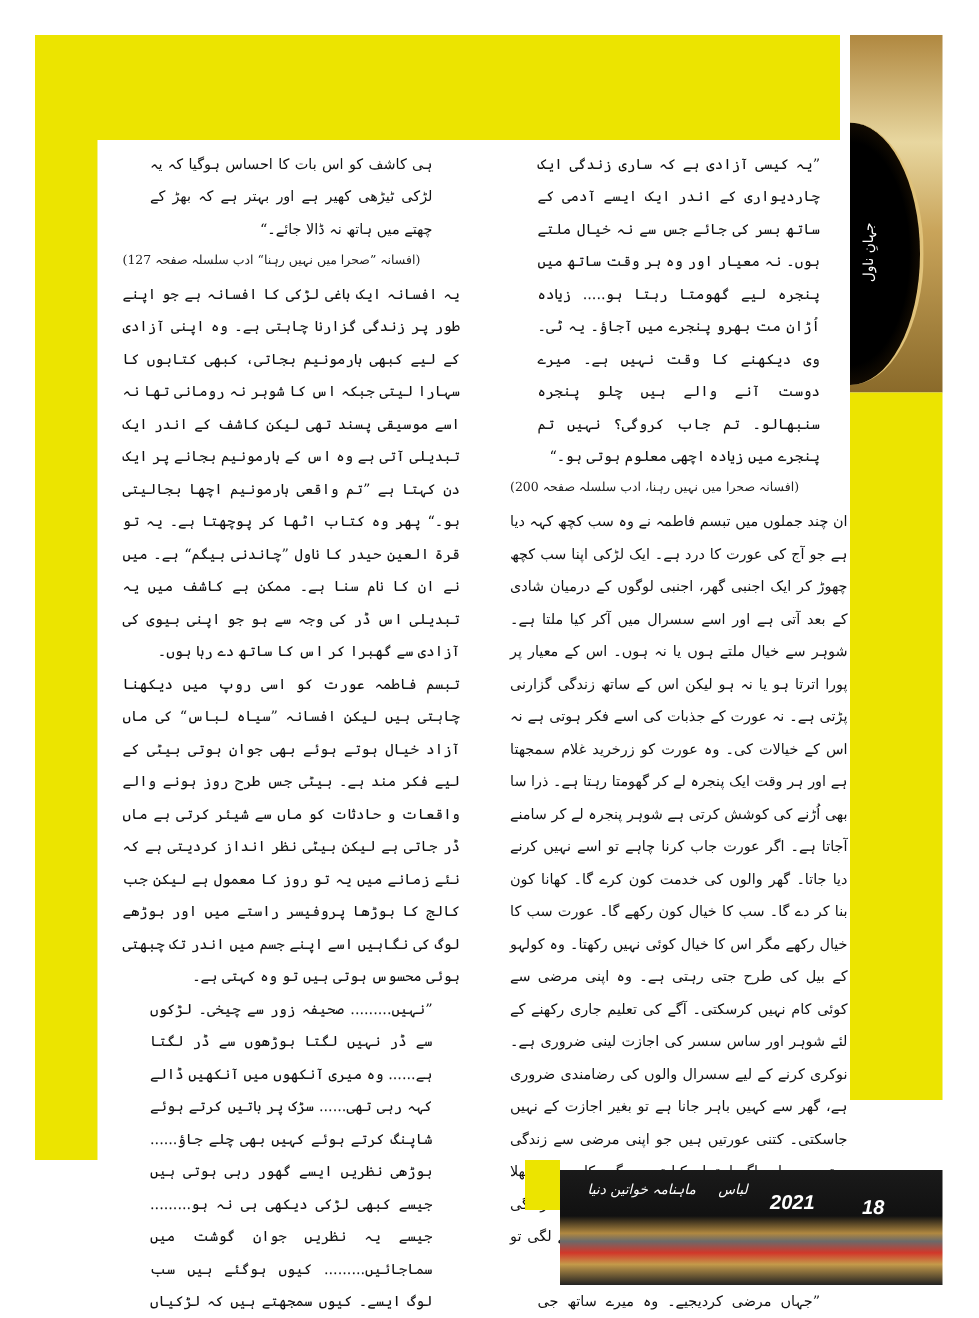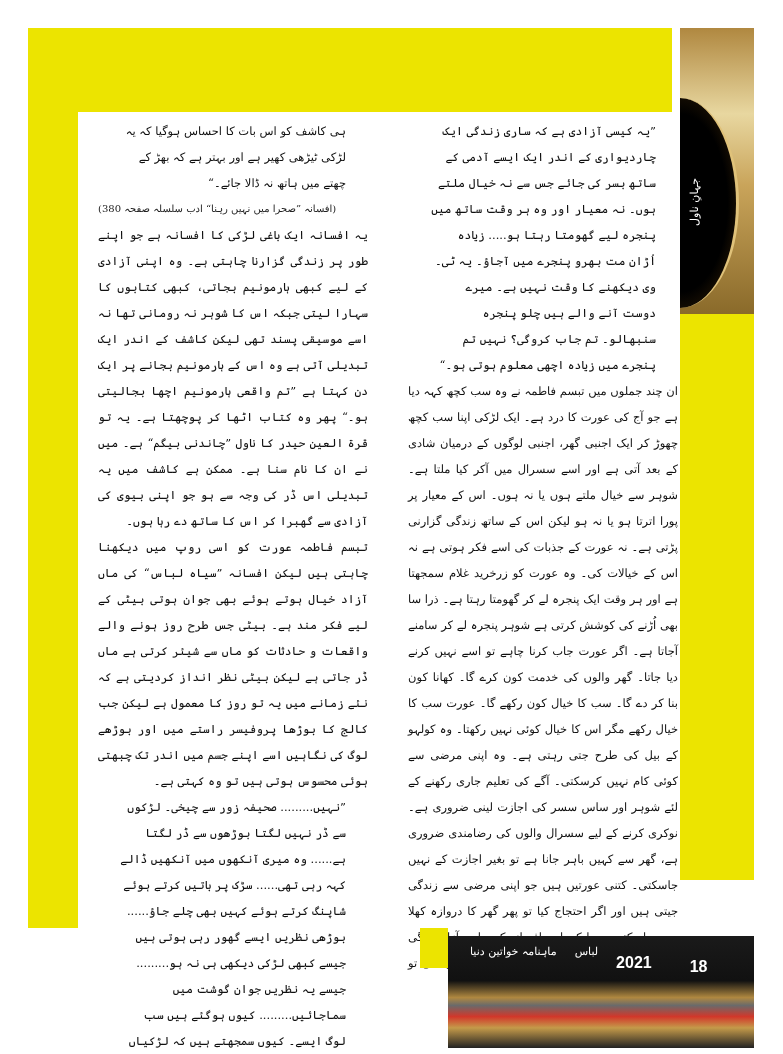--- a/index.html
+++ b/index.html
@@ -13,23 +13,23 @@
     .gold-strip .label { position:absolute; left:8px; top:150px; width:40px; color:#fff; font-size:11px;
       writing-mode:vertical-rl; transform:rotate(180deg); font-family:"DejaVu Serif", serif; }
     .yellow-right { position:absolute; left:680px; top:314px; width:74px; height:566px; background:#ece400; }
     .page { position:absolute; left:78px; top:112px; width:596px; height:822px; background:#ffffff; }
     .col { position:absolute; top:6px; width:270px; direction:rtl; text-align:justify; color:#111;
       font-family:"DejaVu Serif", serif; font-size:11.5px; line-height:26px; }
     .col.right { left:330px; }
     .col.left { left:20px; }
     .col p { margin:0; }
     .col .ref { font-size:10px; color:#222; text-align:left; direction:rtl; }
-    .col .quote { padding:0 22px; text-align:right; }
-    .footer-band { position:absolute; left:448px; top:936px; width:306px; height:112px;
-      background: linear-gradient(180deg,#1a1a1a 0%,#111 40%,#b08840 55%,#6a6a6a 62%,#d2372a 72%,#c49a4a 82%,#222 100%); overflow:hidden; }
+    .col .quote { padding:0 22px; }
+    .footer-band { position:absolute; left:448px; top:936px; width:306px; height:92px;
+      background: linear-gradient(180deg,#1a1a1a 0%,#111 40%,#b08840 55%,#6a6a6a 62%,#d2372a 72%,#c49a4a 82%,#222 100%); overflow:hidden;font-style:italic; }
     .footer-band .bar { position:absolute; left:0; top:0; right:0; height:30px; display:flex; align-items:center; gap:18px; padding:0 22px; direction:ltr; color:#fff; }
     .footer-band .mag { font-family:"DejaVu Serif", serif; font-size:11px; }
     .footer-band .month { font-family:"DejaVu Serif", serif; font-size:11px; }
     .footer-band .year { font-family:"Liberation Sans", sans-serif; font-weight:bold; font-size:16px;margin-top:24px; }
     .footer-band .num { font-family:"Liberation Sans", sans-serif; font-weight:bold; font-size:16px; margin-left:20px;margin-top:32px; }
     .yellow-foot { position:absolute; left:420px; top:928px; width:28px; height:40px; background:#ece400; }
   </style>
 </head>
 <body>
 
@@ -37,27 +37,28 @@
 
 <div class="gold-strip">
   <div class="dark"></div>
   <div class="label">جہانِ ناول</div>
 </div>
 <div class="yellow-right"></div>
 
 <div class="page">
   <div class="col right">
     <p class="quote">”یہ کیسی آزادی ہے کہ ساری زندگی ایک چاردیواری کے اندر ایک ایسے آدمی کے ساتھ بسر کی جائے جس سے نہ خیال ملتے ہوں۔ نہ معیار اور وہ ہر وقت ساتھ میں پنجرہ لیے گھومتا رہتا ہو..... زیادہ اُڑان مت بھرو پنجرے میں آجاؤ۔ یہ ٹی۔ وی دیکھنے کا وقت نہیں ہے۔ میرے دوست آنے والے ہیں چلو پنجرہ سنبھالو۔ تم جاب کروگی؟ نہیں تم پنجرے میں زیادہ اچھی معلوم ہوتی ہو۔“</p>
+    <p class="ref">(افسانہ صحرا میں نہیں رہنا، ادب سلسلہ صفحہ 200)</p>
     <p>ان چند جملوں میں تبسم فاطمہ نے وہ سب کچھ کہہ دیا ہے جو آج کی عورت کا درد ہے۔ ایک لڑکی اپنا سب کچھ چھوڑ کر ایک اجنبی گھر، اجنبی لوگوں کے درمیان شادی کے بعد آتی ہے اور اسے سسرال میں آکر کیا ملتا ہے۔ شوہر سے خیال ملتے ہوں یا نہ ہوں۔ اس کے معیار پر پورا اترتا ہو یا نہ ہو لیکن اس کے ساتھ زندگی گزارنی پڑتی ہے۔ نہ عورت کے جذبات کی اسے فکر ہوتی ہے نہ اس کے خیالات کی۔ وہ عورت کو زرخرید غلام سمجھتا ہے اور ہر وقت ایک پنجرہ لے کر گھومتا رہتا ہے۔ ذرا سا بھی اُڑنے کی کوشش کرتی ہے شوہر پنجرہ لے کر سامنے آجاتا ہے۔ اگر عورت جاب کرنا چاہے تو اسے نہیں کرنے دیا جاتا۔ گھر والوں کی خدمت کون کرے گا۔ کھانا کون بنا کر دے گا۔ سب کا خیال کون رکھے گا۔ عورت سب کا خیال رکھے مگر اس کا خیال کوئی نہیں رکھتا۔ وہ کولہو کے بیل کی طرح جتی رہتی ہے۔ وہ اپنی مرضی سے کوئی کام نہیں کرسکتی۔ آگے کی تعلیم جاری رکھنے کے لئے شوہر اور ساس سسر کی اجازت لینی ضروری ہے۔ نوکری کرنے کے لیے سسرال والوں کی رضامندی ضروری ہے، گھر سے کہیں باہر جانا ہے تو بغیر اجازت کے نہیں جاسکتی۔ کتنی عورتیں ہیں جو اپنی مرضی سے زندگی جیتی ہیں اور اگر احتجاج کیا تو پھر گھر کا دروازہ کھلا ہے۔ جاسکتی ہو، لیکن اس افسانہ کی راوی آزاد زندگی گزارنا چاہتی ہے۔ جب اس کی شادی طے ہونے لگی تو اس نے کہا۔</p>
     <p class="quote">”جہاں مرضی کردیجیے۔ وہ میرے ساتھ جی سکے گا تو یہ اس کی خوش نصیبی ہوگی۔ اماں میرے ان تیوروں سے واقف تھیں۔ وہ اکثر میری باتوں پر خاموش رہنا ہی پسند کرتی تھیں۔ ویسے بھی وہ خاموش طبیعت واقع ہوئی تھیں۔ میں ایک این۔ جی۔ او سے وابستہ تھی اور کاشف بینک میں اعلیٰ عہدے پر تھے۔ کچھ ہی دن میں وہ میرے مزاج سے واقف ہوگئے جبکہ شروعات میں انہوں نے دباؤ بنانے کی کوشش کی تھی لیکن جلد</p>
   </div>
 
   <div class="col left">
     <p class="quote">ہی کاشف کو اس بات کا احساس ہوگیا کہ یہ لڑکی ٹیڑھی کھیر ہے اور بہتر ہے کہ بھڑ کے چھتے میں ہاتھ نہ ڈالا جائے۔“</p>
-    <p class="ref">(افسانہ ”صحرا میں نہیں رہنا“ ادب سلسلہ صفحہ 380)</p>
+    <p class="ref">(افسانہ ”صحرا میں نہیں رہنا“ ادب سلسلہ صفحہ 127)</p>
     <p>یہ افسانہ ایک باغی لڑکی کا افسانہ ہے جو اپنے طور پر زندگی گزارنا چاہتی ہے۔ وہ اپنی آزادی کے لیے کبھی ہارمونیم بجاتی، کبھی کتابوں کا سہارا لیتی جبکہ اس کا شوہر نہ رومانی تھا نہ اسے موسیقی پسند تھی لیکن کاشف کے اندر ایک تبدیلی آتی ہے وہ اس کے ہارمونیم بجانے پر ایک دن کہتا ہے ”تم واقعی ہارمونیم اچھا بجالیتی ہو۔“ پھر وہ کتاب اٹھا کر پوچھتا ہے۔ یہ تو قرۃ العین حیدر کا ناول ”چاندنی بیگم“ ہے۔ میں نے ان کا نام سنا ہے۔ ممکن ہے کاشف میں یہ تبدیلی اس ڈر کی وجہ سے ہو جو اپنی بیوی کی آزادی سے گھبرا کر اس کا ساتھ دے رہا ہوں۔</p>
     <p>تبسم فاطمہ عورت کو اسی روپ میں دیکھنا چاہتی ہیں لیکن افسانہ ”سیاہ لباس“ کی ماں آزاد خیال ہوتے ہوئے بھی جوان ہوتی بیٹی کے لیے فکر مند ہے۔ بیٹی جس طرح روز ہونے والے واقعات و حادثات کو ماں سے شیئر کرتی ہے ماں ڈر جاتی ہے لیکن بیٹی نظر انداز کردیتی ہے کہ نئے زمانے میں یہ تو روز کا معمول ہے لیکن جب کالج کا بوڑھا پروفیسر راستے میں اور بوڑھے لوگ کی نگاہیں اسے اپنے جسم میں اندر تک چبھتی ہوئی محسوس ہوتی ہیں تو وہ کہتی ہے۔</p>
     <p class="quote">”نہیں......... صحیفہ زور سے چیخی۔ لڑکوں سے ڈر نہیں لگتا بوڑھوں سے ڈر لگتا ہے...... وہ میری آنکھوں میں آنکھیں ڈالے کہہ رہی تھی...... سڑک پر باتیں کرتے ہوئے شاپنگ کرتے ہوئے کہیں بھی چلے جاؤ...... بوڑھی نظریں ایسے گھور رہی ہوتی ہیں جیسے کبھی لڑکی دیکھی ہی نہ ہو......... جیسے یہ نظریں جوان گوشت میں سماجائیں......... کیوں ہوگئے ہیں سب لوگ ایسے۔ کیوں سمجھتے ہیں کہ لڑکیاں محض گوشت کی دکان ہیں ان کے لیے۔ صحیفہ زور سے چیخی ......... وہ کالج کا بڈھا پروفیسر...... میں اسے کئی دنوں سے دیکھ رہی ہوں...... مگر اب...... صحیفہ کی سانسیں اُلجھ گئی تھیں ......... گھر سے باہر نکلو تو جیسے جسم پر ہزار چبھتی ہوئی آنکھیں ہوتی ہیں۔“</p>
 
   </div>
 </div>
 
 <div class="yellow-foot"></div>
 
 <div class="footer-band">

